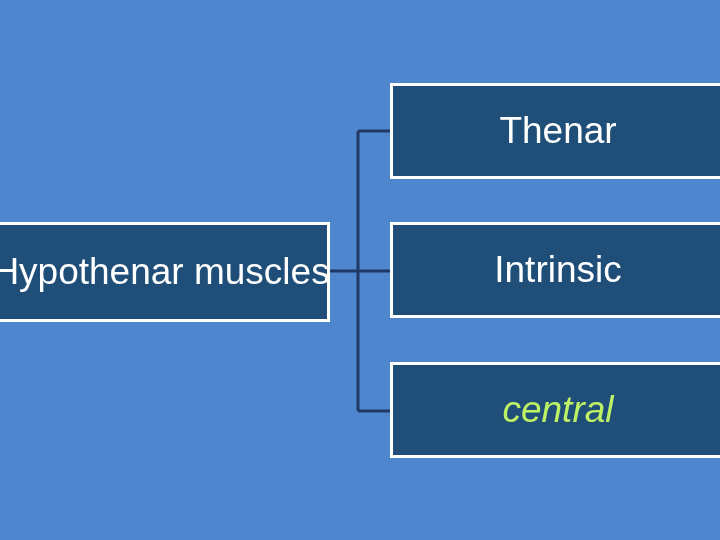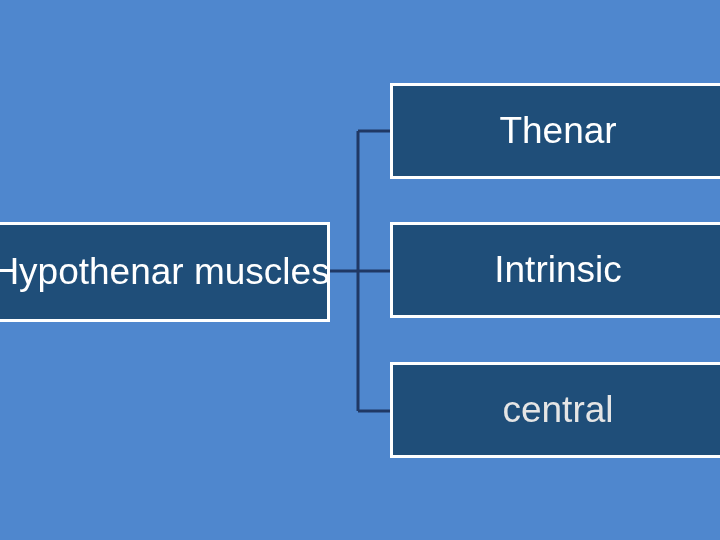--- a/index.html
+++ b/index.html
@@ -67,21 +67,22 @@
   }
 
   #node-central {
     left: 390px;
     top: 362px;
     width: 336px;
     height: 96px;
   }
 
   .accent-text {
-    color: #e5e5e5;
+    color: #bef264;
+    font-style: italic;
   }
 </style>
 </head>
 <body>
 
 <div id="stage">
 
   <svg id="connectors" viewBox="0 0 720 540" width="720" height="540" xmlns="http://www.w3.org/2000/svg">
 
     <line x1="358" y1="131" x2="358" y2="411" stroke="#203864" stroke-width="3"></line>

